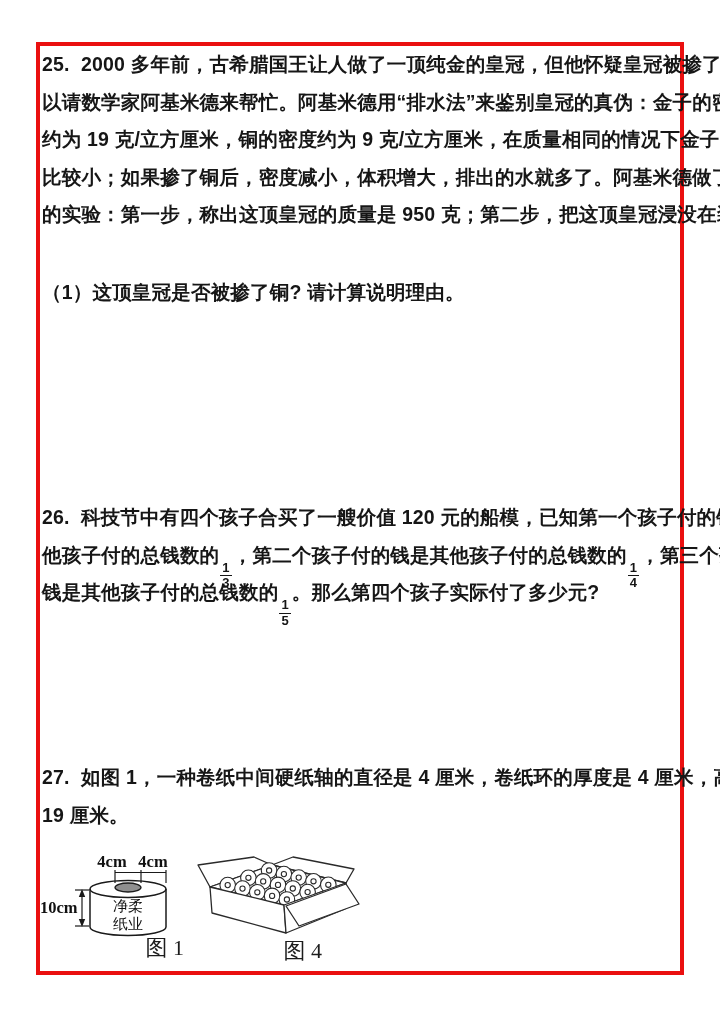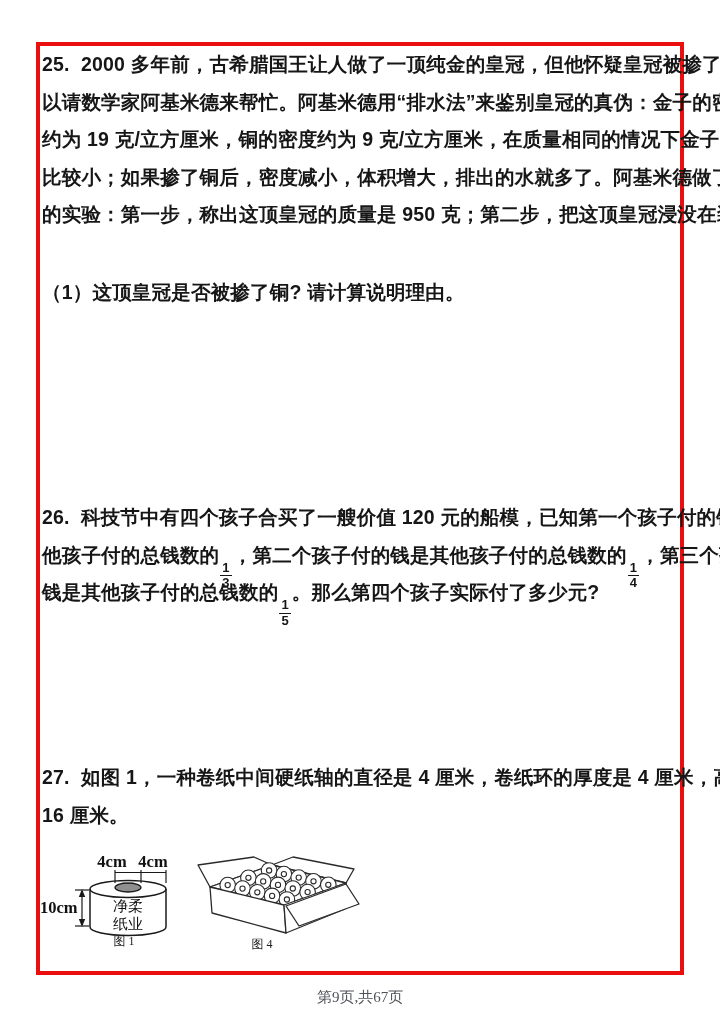--- a/index.html
+++ b/index.html
@@ -35,23 +35,23 @@
   .fig svg{display:block;}
   .ln{stroke:#1a1a1a;stroke-width:1.5;fill:none;}
   .lnthin{stroke:#1a1a1a;stroke-width:1.2;fill:none;}
   .ah{fill:#1a1a1a;stroke:none;}
   .core{fill:#8f8f8f;stroke:#1a1a1a;stroke-width:1.3;}
   .dim{font-family:"Liberation Serif","DejaVu Serif",serif;font-size:16.5px;font-weight:700;fill:#111;stroke:none;}
   .brand{font-family:"Liberation Serif","DejaVu Serif",serif;font-size:15px;font-weight:400;fill:#111;stroke:none;}
   .poly{fill:#ffffff;stroke:#2a2a2a;stroke-width:1.3;stroke-linejoin:round;}
   .roll circle{fill:#ffffff;stroke:#2a2a2a;stroke-width:1.1;}
   .caption{
-    position:absolute;width:120px;text-align:center;
+    position:absolute;width:120px;text-align:right;
     font-family:"Liberation Serif","DejaVu Serif",serif;
-    font-size:12px;color:#1c1c1c;font-weight:400;
+    font-size:22px;color:#1c1c1c;font-weight:400;
   }
   .footer{
     position:absolute;left:0;top:988px;width:720px;text-align:center;
     font-family:"Liberation Serif","DejaVu Serif",serif;
     font-size:15px;color:var(--footer-gray);
   }
 </style>
 </head>
 <body>
 
@@ -82,21 +82,21 @@
           <span class="den">4</span>
         </span>，第三个孩子付的</div>
       <div class="tline">钱是其他孩子付的总钱数的<span class="frac">
           <span class="num">1</span>
           <span class="den">5</span>
         </span>。那么第四个孩子实际付了多少元?</div>
     </div>
 
   <div class="tblock" style="top:759px;">
       <div class="tline just">27.&nbsp; 如图 1，一种卷纸中间硬纸轴的直径是 4 厘米，卷纸环的厚度是 4 厘米，高度是</div>
-      <div class="tline">16 厘米。</div>
+      <div class="tline">19 厘米。</div>
     </div>
 
   <div class="fig" style="left:40px;top:851px;">
     <svg width="152" height="92" viewBox="0 0 152 92">
       <text class="dim" x="72" y="16" text-anchor="middle">4cm</text>
       <text class="dim" x="113" y="16" text-anchor="middle">4cm</text>
 
       <line class="lnthin" x1="75" y1="21.5" x2="126" y2="21.5"></line>
       <line class="lnthin" x1="75" y1="19" x2="75" y2="32"></line>
       <line class="lnthin" x1="101" y1="19" x2="101" y2="32"></line>
@@ -158,15 +158,14 @@
           <circle cx="90.9" cy="43.5" r="7.8"></circle>
           <circle cx="90.9" cy="43.5" r="2.6"></circle>
         </g>
       <polygon class="poly" points="14,31 16,57 90,77 88,49"></polygon>
       <polygon class="poly" points="88,49 150,27 149,53 90,77"></polygon>
       <polygon class="poly" points="90,50 150,28 163,48 103,70"></polygon>
     </svg>
   </div>
   <div class="caption" style="left:202px;top:936px;">图 4</div>
 
-  <div class="footer">第9页,共67页</div>
 
 </div>
 
 </body></html>

